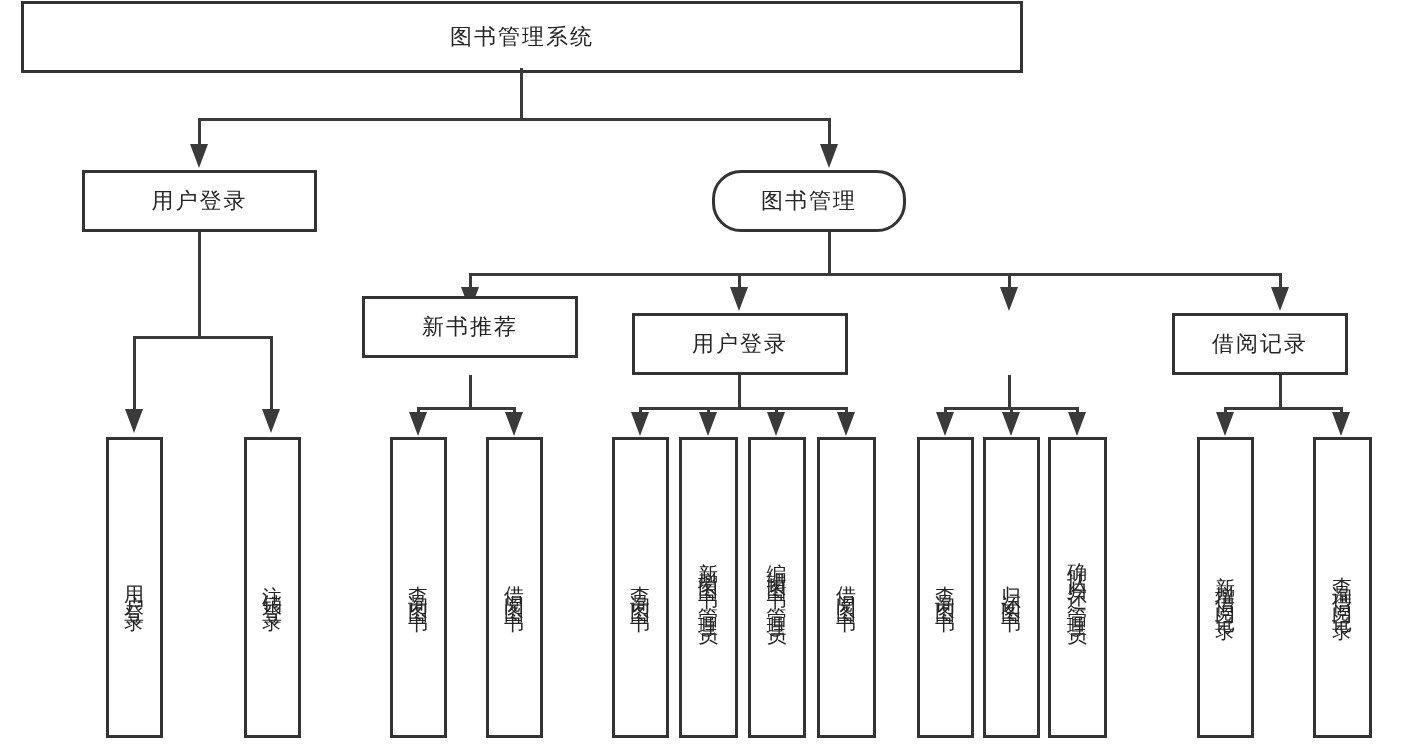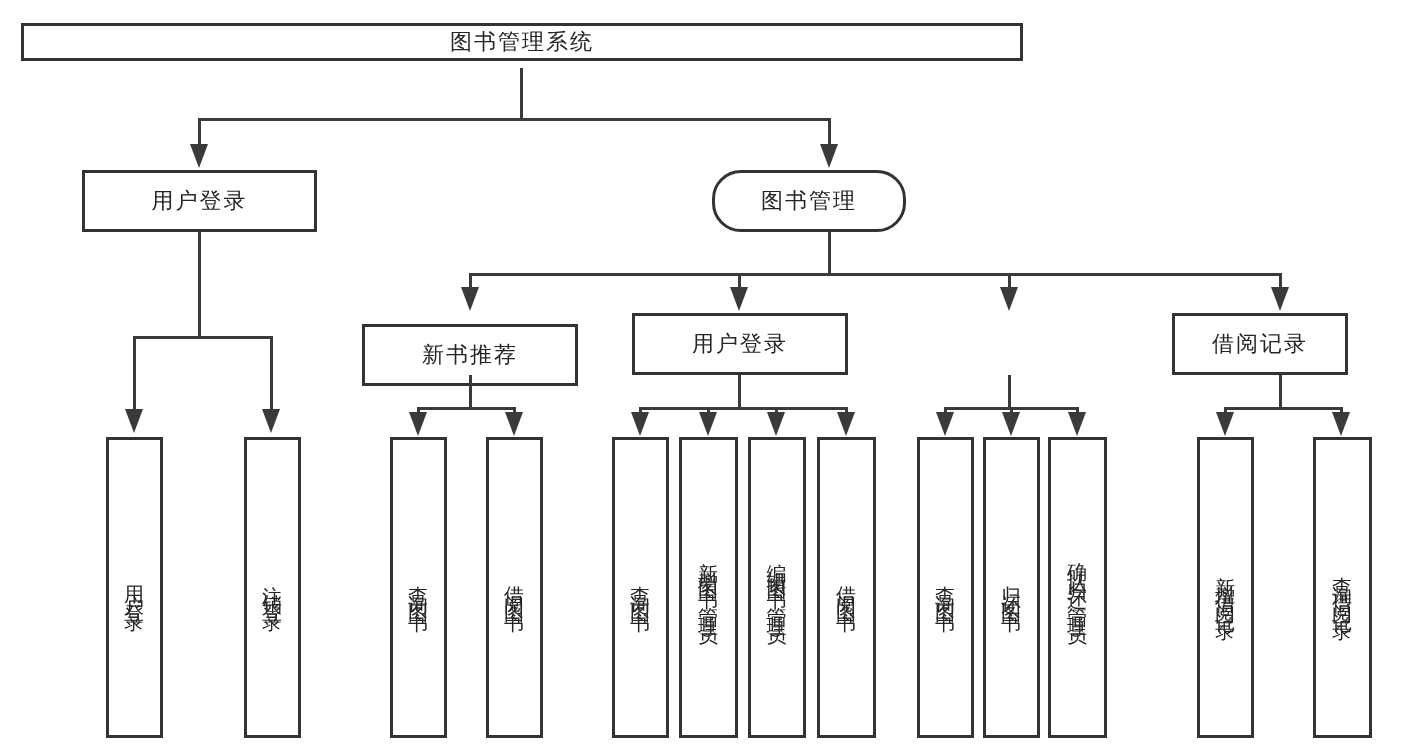--- a/index.html
+++ b/index.html
@@ -31,21 +31,21 @@
   .watermark{
     position:absolute;left:1186px;top:714px;font-size:19px;color:#9a9a9a;
     letter-spacing:1px;white-space:nowrap;
   }
 </style>
 </head>
 <body>
 
 <div class="canvas">
 
-  <div class="node" style="left:21px;top:23px;width:1002px;height:38px;font-family:Liberation Serif, serif;">
+  <div class="node" style="left:21px;top:1px;width:1002px;height:72px;font-family:Liberation Serif, serif;">
     <span>图书管理系统</span>
   </div>
 
   <div class="vline" style="left:520px;top:68px;height:50px;"></div>
   <div class="hline" style="left:198px;top:118px;width:633px;"></div>
   <div class="vline" style="left:198px;top:118px;height:30px;"></div>
   <div class="arrow" style="left:190px;top:144px;"></div>
   <div class="vline" style="left:828px;top:118px;height:30px;"></div>
   <div class="arrow" style="left:820px;top:144px;"></div>
 
@@ -67,21 +67,21 @@
   <div class="hline" style="left:469px;top:273px;width:813px;"></div>
   <div class="vline" style="left:469px;top:273px;height:16px;"></div>
   <div class="arrow" style="left:461px;top:287px;"></div>
   <div class="vline" style="left:738px;top:273px;height:16px;"></div>
   <div class="arrow" style="left:730px;top:287px;"></div>
   <div class="vline" style="left:1008px;top:273px;height:16px;"></div>
   <div class="arrow" style="left:1000px;top:287px;"></div>
   <div class="vline" style="left:1279px;top:273px;height:16px;"></div>
   <div class="arrow" style="left:1271px;top:287px;"></div>
 
-  <div class="node" style="left:362px;top:324px;width:216px;height:62px;">
+  <div class="node" style="left:362px;top:296px;width:216px;height:62px;">
     <span>新书推荐</span>
   </div>
   <div class="node" style="left:632px;top:313px;width:216px;height:62px;">
     <span>用户登录</span>
   </div>
   <div class="node" style="left:1172px;top:313px;width:176px;height:62px;">
     <span>借阅记录</span>
   </div>
 
   <div class="vline" style="left:469px;top:375px;height:35px;"></div>

